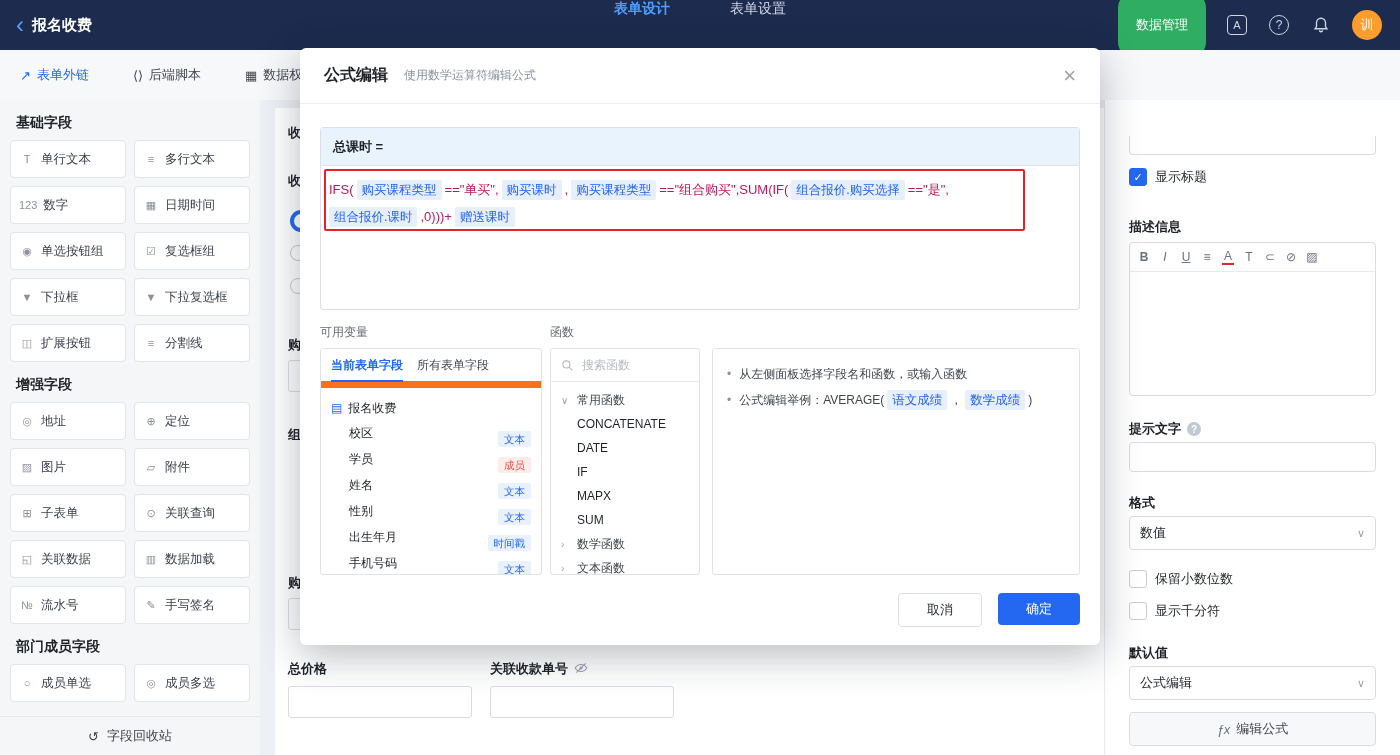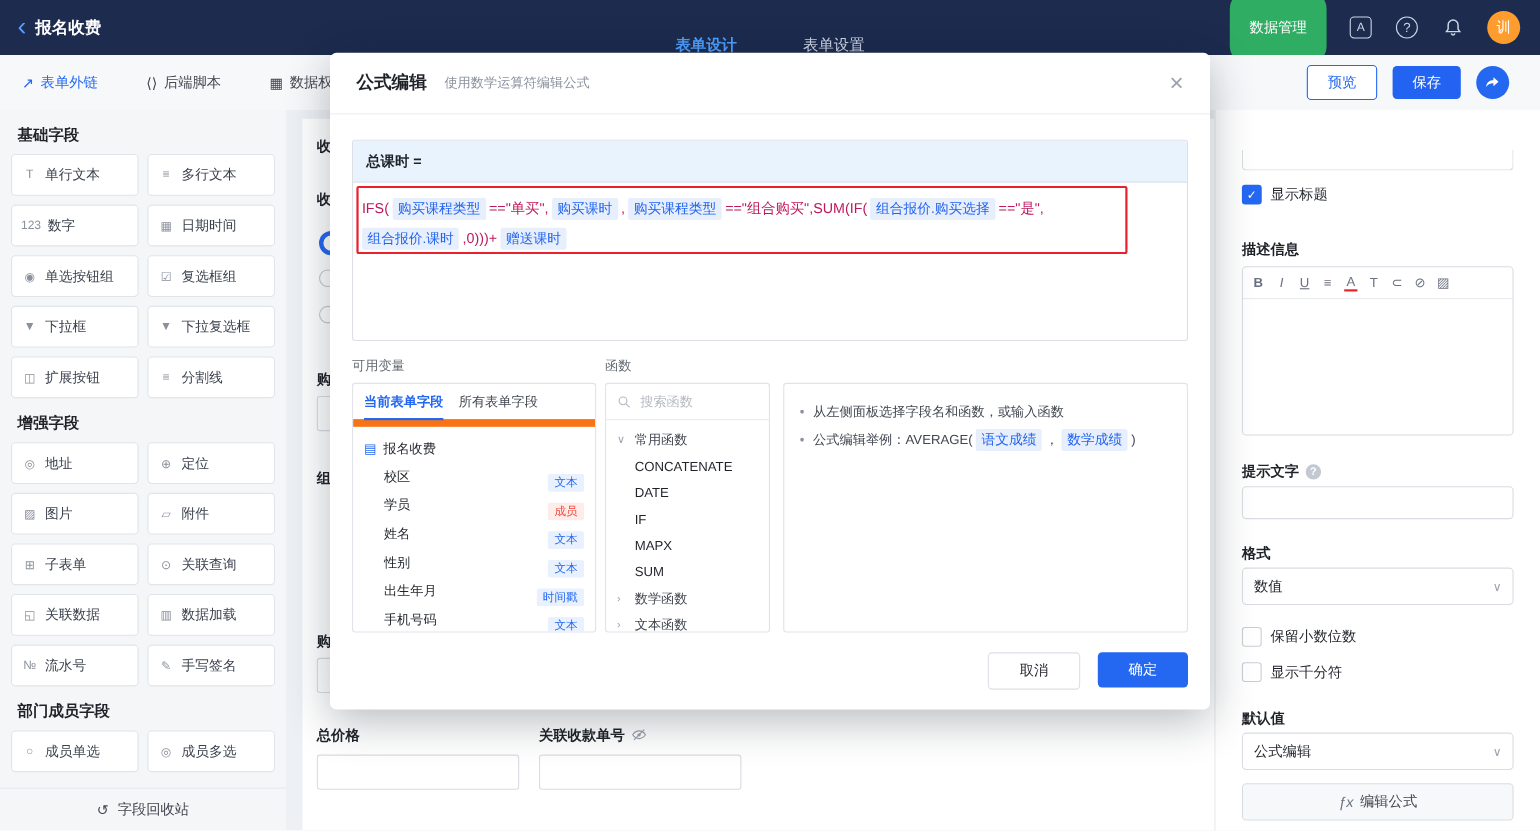--- a/index.html
+++ b/index.html
@@ -4,21 +4,21 @@
 <style>
   html,body{margin:0;padding:0;}
   body{font-family:"Liberation Sans",sans-serif;-webkit-font-smoothing:antialiased;}
   #app{position:relative;width:1400px;height:755px;background:#edf0f4;overflow:hidden;}
 
   
   .topbar{position:absolute;left:0;top:0;width:1400px;height:50px;background:#1c2b4e;display:flex;align-items:center;}
   .tb-left{display:flex;align-items:center;gap:8px;padding-left:16px;}
   .tb-back{color:#5b9bff;font-size:24px;line-height:22px;cursor:pointer;}
   .tb-title{color:#ffffff;font-size:15px;font-weight:600;}
-  .tb-center{position:absolute;left:0;right:0;top:0;height:50px;display:flex;align-items:flex-end;justify-content:center;gap:60px;}
+  .tb-center{position:absolute;left:0;right:0;top:0;height:50px;display:flex;align-items:flex-start;justify-content:center;gap:60px;}
   .tb-tab{font-size:14px;color:#cfd6e4;cursor:pointer;}
   .tb-tab.active{color:#4d9fff;font-weight:600;}
   .tb-right{margin-left:auto;display:flex;align-items:center;gap:20px;padding-right:18px;}
   .btn-green{background:#2fae63;color:#fff;font-size:13px;border-radius:16px;padding:24px 18px;cursor:pointer;}
   .tb-ico{width:22px;height:22px;display:flex;align-items:center;justify-content:center;color:#cfd6e4;font-size:13px;cursor:pointer;}
   .ico-box{border:1.5px solid #cfd6e4;border-radius:4px;width:18px;height:18px;display:flex;align-items:center;justify-content:center;font-size:11px;}
   .ico-circle{border:1.5px solid #cfd6e4;border-radius:50%;width:18px;height:18px;display:flex;align-items:center;justify-content:center;font-size:12px;}
   .avatar{width:30px;height:30px;border-radius:50%;background:#ff9c2e;color:#fff;font-size:13px;display:flex;align-items:center;justify-content:center;cursor:pointer;}
 
   
@@ -156,29 +156,20 @@
       </span>
       <span class="sb-link">
         <span class="ic">⟨⟩</span>
         <span>后端脚本</span>
       </span>
       <span class="sb-link">
         <span class="ic">▦</span>
         <span>数据权限</span>
       </span>
     </div>
-    <div class="sb-right">
-      <span class="btn-preview">预览</span>
-      <span class="btn-save">保存</span>
-      <span class="btn-share">
-        <svg width="16" height="16" viewBox="0 0 24 24">
-            <path d="M13 5l7 6-7 6v-4c-5 0-8 2-10 5 1-7 5-9 10-9V5z" fill="#ffffff"></path>
-          </svg>
-      </span>
-    </div>
   </div>
 
   <div class="sidebar">
     <div class="sec-title">基础字段</div>
     <div class="fields-grid">
       <div class="field-item">
           <span class="fi-ico">T</span>
           <span class="fi-label">单行文本</span>
         </div>
       <div class="field-item">

